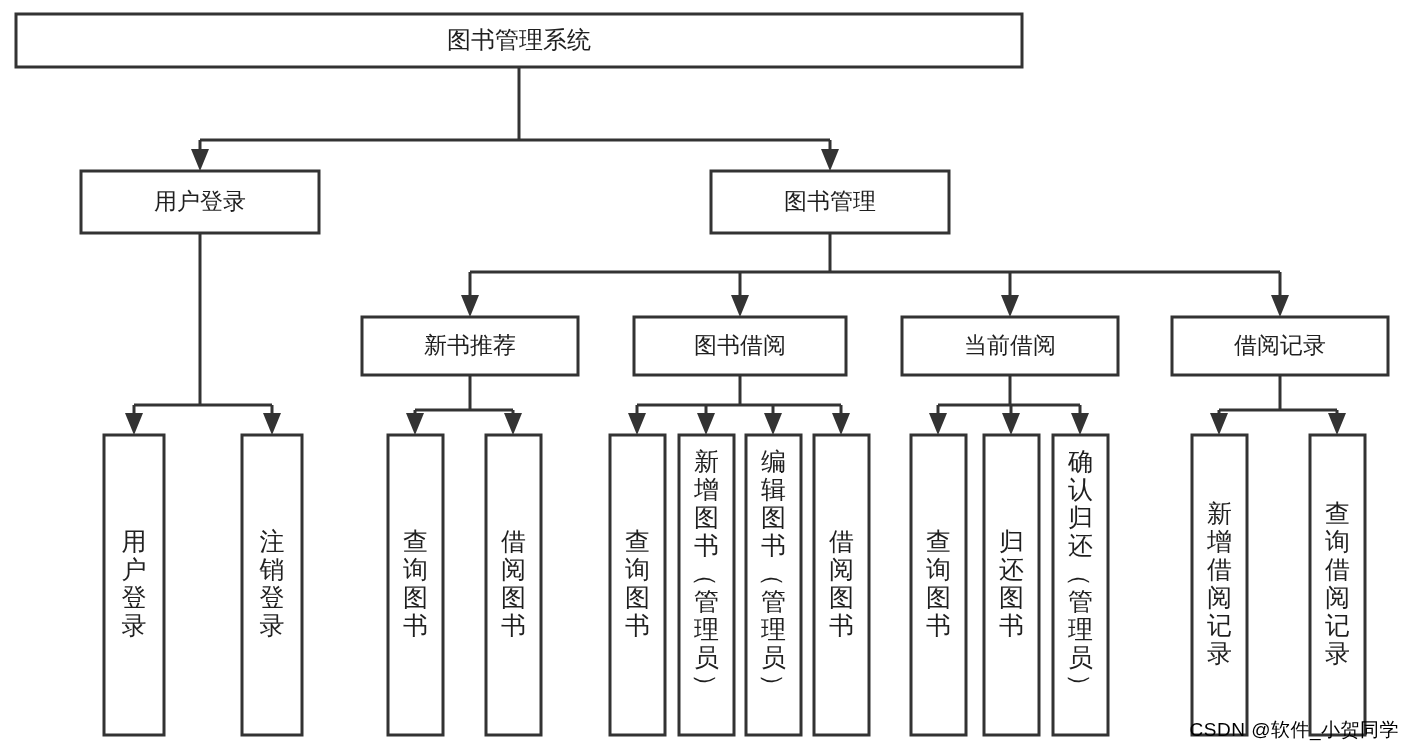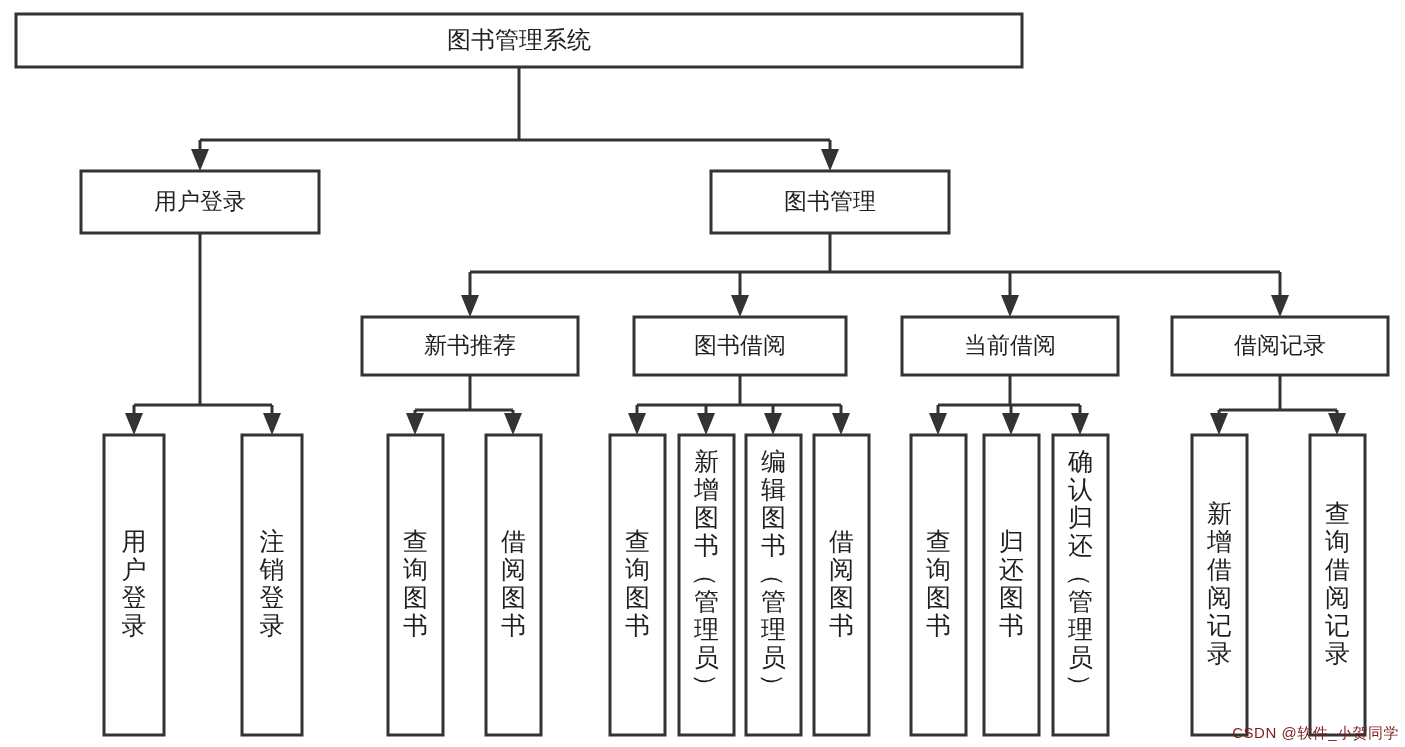--- a/index.html
+++ b/index.html
@@ -47,22 +47,22 @@
   }
   .arrow-head {
     fill: #333333;
     stroke: none;
   }
   .watermark {
     position: absolute;
     right: 6px;
     bottom: 4px;
     font-family: "Liberation Sans", "DejaVu Sans", sans-serif;
-    font-size: 15px;
-    color: #7f1d1d;
+    font-size: 19px;
+    color: #000000;
     white-space: nowrap;
     letter-spacing: 0.5px;
     pointer-events: none;
   }
 </style>
 </head>
 <body>
 
 <svg id="diagram" viewBox="0 0 1405 747" xmlns="http://www.w3.org/2000/svg">
   <g id="edges-layer">

